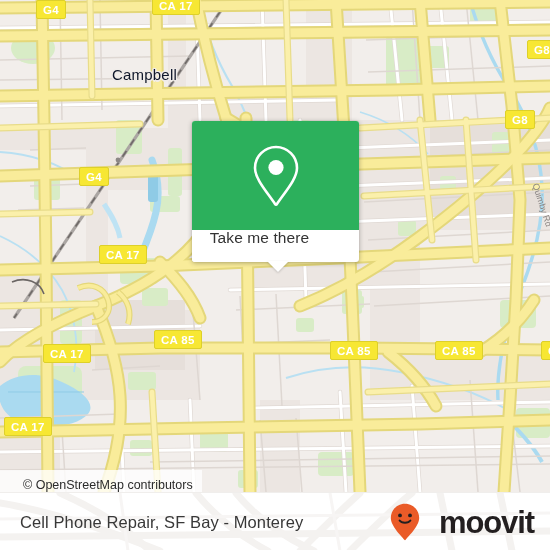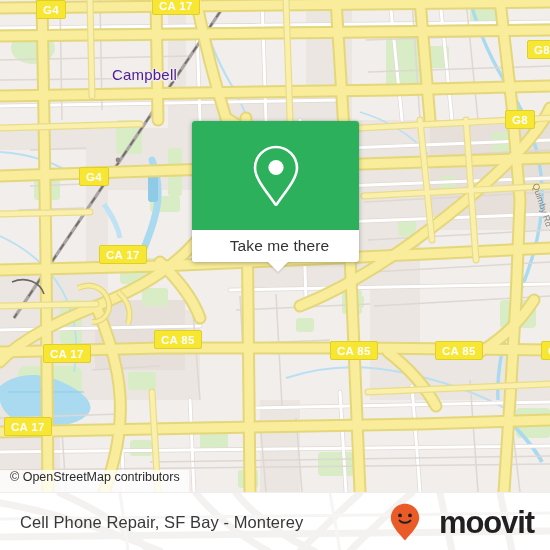--- a/index.html
+++ b/index.html
@@ -30,21 +30,21 @@
     height: 492px;
     overflow: hidden;
   }
   #map-svg { display: block; }
 
   
   .place-label {
     position: absolute;
     font-family: "Liberation Sans", sans-serif;
     font-size: 15px;
-    color: #4c1d95;
+    color: #0f172a;
     letter-spacing: .2px;
     white-space: nowrap;
     text-shadow:
        1.5px 0 0 rgba(240,236,233,.95), -1.5px 0 0 rgba(240,236,233,.95),
        0 1.5px 0 rgba(240,236,233,.95), 0 -1.5px 0 rgba(240,236,233,.95),
        1px 1px 0 rgba(240,236,233,.95), -1px -1px 0 rgba(240,236,233,.95),
        1px -1px 0 rgba(240,236,233,.95), -1px 1px 0 rgba(240,236,233,.95);
   }
 
   
@@ -99,23 +99,21 @@
     justify-content: center;
   }
   #popup-white {
     position: absolute;
     left: 0; top: 109px;
     width: 135px;
     height: 32px;
     background: #ffffff;
     border-radius: 0 0 3px 3px;
     display: flex;
-    align-items: center;
     justify-content: center;
-    padding-left: 20px;
   }
   #popup-label {
     font-family: "Liberation Sans", sans-serif;
     font-size: 15.5px;
     color: #333333;
     letter-spacing: .1px;
     line-height: 1;
   }
   #popup-tail {
     position: absolute;
@@ -127,23 +125,23 @@
     border-top: 11px solid #ffffff;
     filter: drop-shadow(0 1px 1px rgba(0,0,0,.18));
   }
 
   
   #attribution {
     position: absolute;
     left: 0;
     top: 470px;
     height: 22px;
-    padding: 0 9px 0 10px;
+    padding: 0 9px 0 23px;
     display: flex;
-    align-items: flex-start;
+    align-items: flex-end;
     background: rgba(255,255,255,.78);
     font-family: "Liberation Sans", sans-serif;
     font-size: 12.5px;
     color: #2b2b2b;
     white-space: nowrap;
   }
 
   
   #bottom-bar {
     position: absolute;

